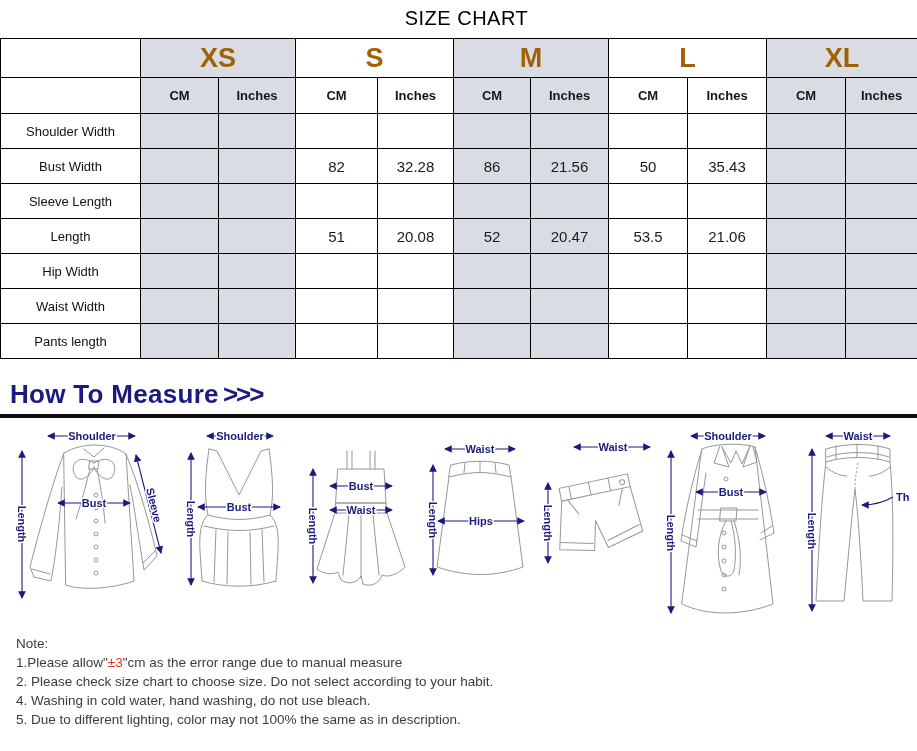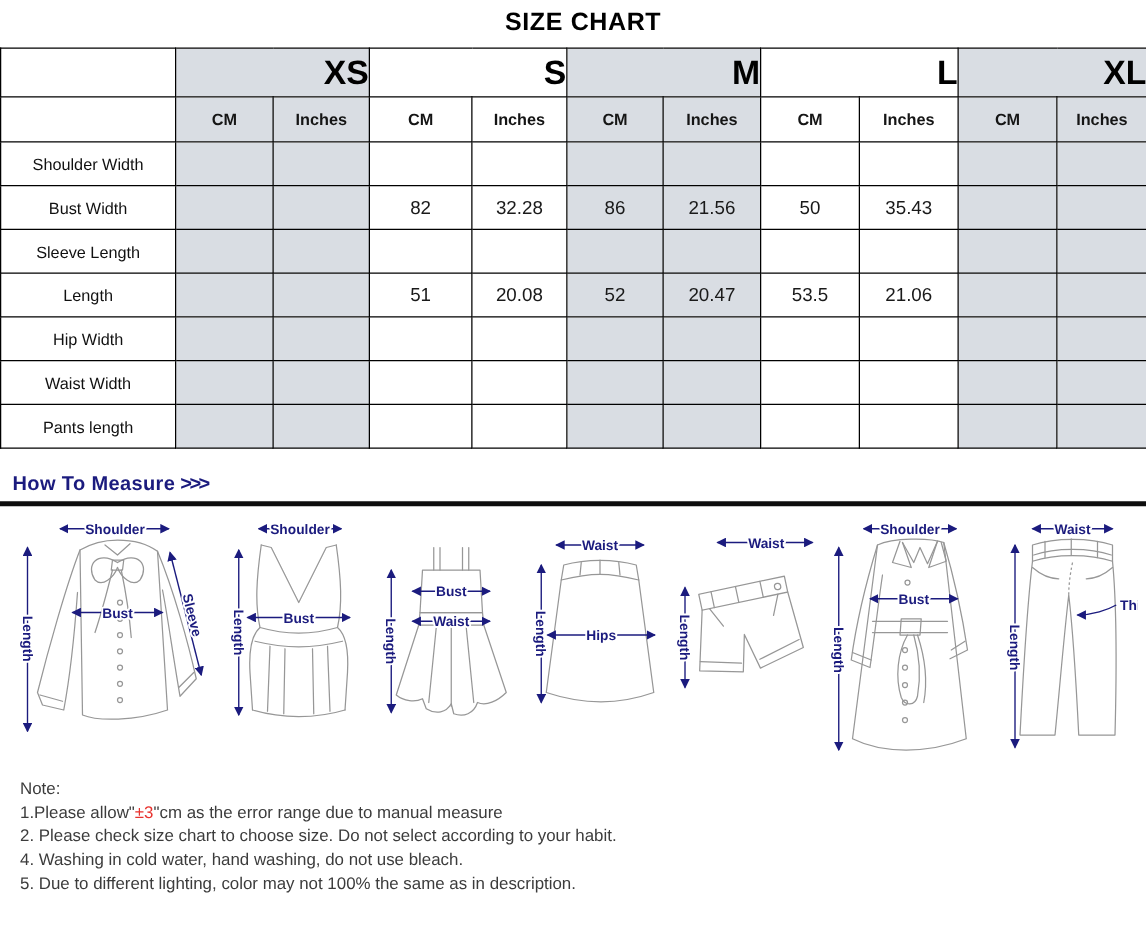--- a/index.html
+++ b/index.html
@@ -1,32 +1,32 @@
 <!DOCTYPE html>
 <html><head>
 <meta charset="utf-8">
 <style>
   html,body{margin:0;padding:0;}
   body{
     width:917px;height:751px;overflow:hidden;background:#fff;color:#000;
     font-family:"Liberation Sans","DejaVu Sans",sans-serif;position:relative;
   }
-  .title{ text-align:center; font-weight:bold; font-size:20px; padding:7px 0 8px 16px; letter-spacing:.5px;}
+  .title{ text-align:center; font-weight:normal; font-size:20px; padding:7px 0 8px 16px; letter-spacing:.5px;}
 
   
   table.size-chart{border-collapse:collapse; table-layout:fixed; width:917px;}
   table.size-chart td{border:1px solid #000; text-align:center; vertical-align:middle; overflow:hidden; padding:0;}
-  tr.size-row td{height:38px; font-size:27px; font-weight:bold; color:#000000;text-align:right;}
+  tr.size-row td{height:38px; font-size:27px; font-weight:bold; color:#a16207;}
   tr.unit-row td{height:35px; font-size:13px; font-weight:bold; color:#151515;}
   tr.body-row td{height:34px; font-size:15px; color:#1a1a1a;}
   tr.body-row td.rl{font-size:13px; color:#111;}
   td.sh{background:#d9dde3;}
 
   
-  .measure-head{ margin:20px 0 4px 10px; color:#1b1b7e; font-weight:bold; font-size:16px; letter-spacing:.3px;}
+  .measure-head{ margin:20px 0 4px 10px; color:#1b1b7e; font-weight:bold; font-size:26px; letter-spacing:.3px;}
   .measure-head .chev{ letter-spacing:-2px; margin-left:4px;}
   .rule{height:4px;background:#0e0e0e;width:917px;}
 
   
   .figures{ height:202px; margin-top:4px; display:flex; align-items:center; }
   .figures svg{display:block;}
   .sk{fill:none;stroke:#979797;stroke-width:1;stroke-linejoin:round;stroke-linecap:round;}
   .skd{fill:none;stroke:#979797;stroke-width:1;stroke-dasharray:2 2;}
   .btn{fill:none;stroke:#979797;stroke-width:1;}
   .dim{stroke:#1b1b7e;stroke-width:1.1;fill:none;}

